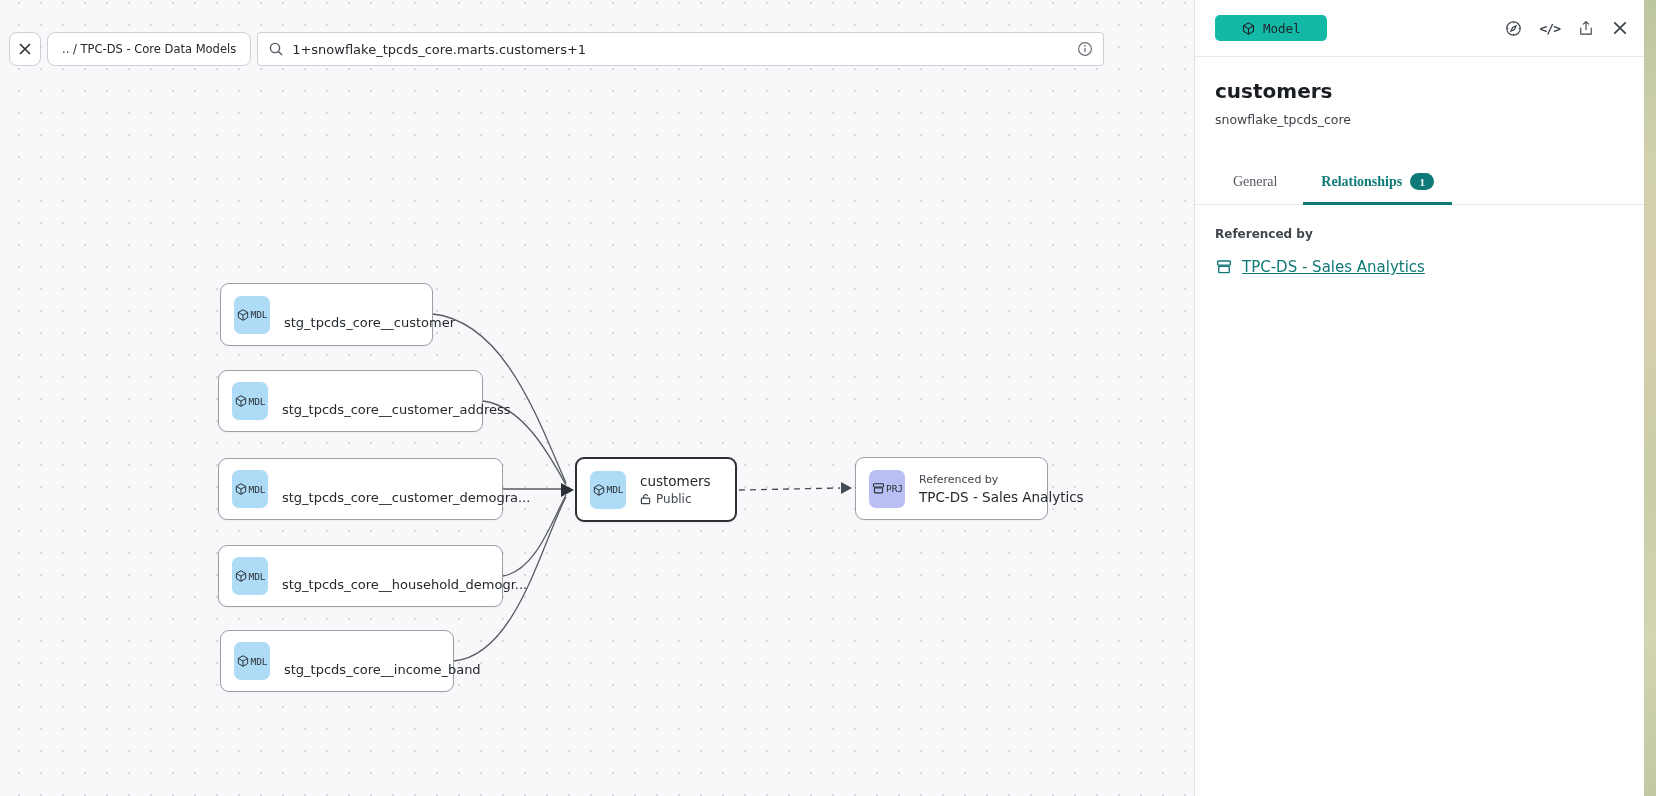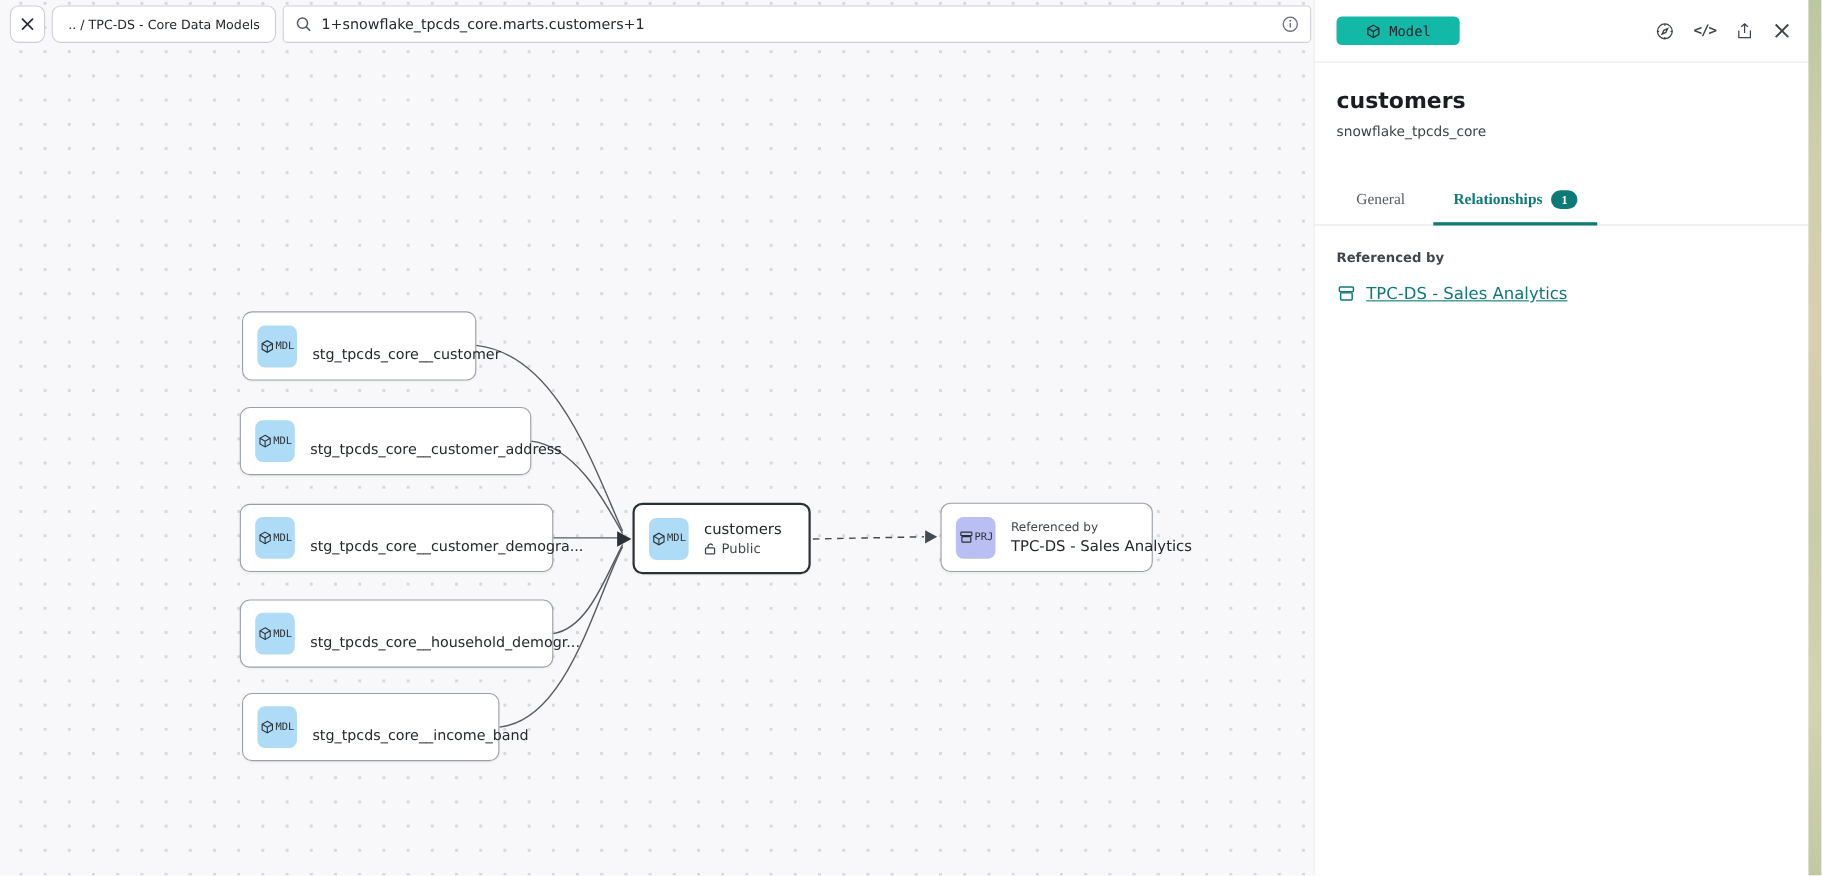--- a/index.html
+++ b/index.html
@@ -6,26 +6,26 @@
   html,body { width:1656px; height:796px; overflow:hidden;
     font-family:"DejaVu Sans","Liberation Sans",sans-serif; color:#1f2328; }
   .app { display:flex; width:1656px; height:796px; }
 
   
   .canvas { position:relative; width:1194px; height:796px; background:#f8f8fa;
     background-image:radial-gradient(circle,#d7d8dc 1.4px,transparent 1.5px);
     background-size:22px 22px; background-position:8px 14px; overflow:hidden; }
 
   
-  .toolbar { position:absolute; left:9px; top:5px; display:flex; gap:6px; align-items:flex-end; z-index:5; }
+  .toolbar { position:absolute; left:9px; top:32px; display:flex; gap:6px; align-items:flex-end; z-index:5; }
   .tbtn { height:34px; background:#fff; border:1px solid #ccd0d5; border-radius:8px;
     display:flex; align-items:center; justify-content:center; cursor:pointer; color:#2a2f36; }
   .tbtn.square { width:32px; }
   .crumb { padding:0 14px; font-size:11.5px; white-space:nowrap; color:#24292e; }
-  .searchbox { width:935px; height:34px; background:#fff; border:1px solid #ccd0d5; border-radius:4px;
+  .searchbox { width:847px; height:34px; background:#fff; border:1px solid #ccd0d5; border-radius:4px;
     display:flex; align-items:center; padding:0 10px; gap:8px; }
   .searchbox input { flex:1; border:none; outline:none; font-size:13px; color:#24292e;
     font-family:"DejaVu Sans","Liberation Sans",sans-serif; background:transparent; }
   .icon { display:inline-flex; align-items:center; justify-content:center; }
 
   
   svg.edges { position:absolute; inset:0; pointer-events:none; }
 
   
   .node { position:absolute; background:#fff; border:1px solid #99a0a8; border-radius:9px;

